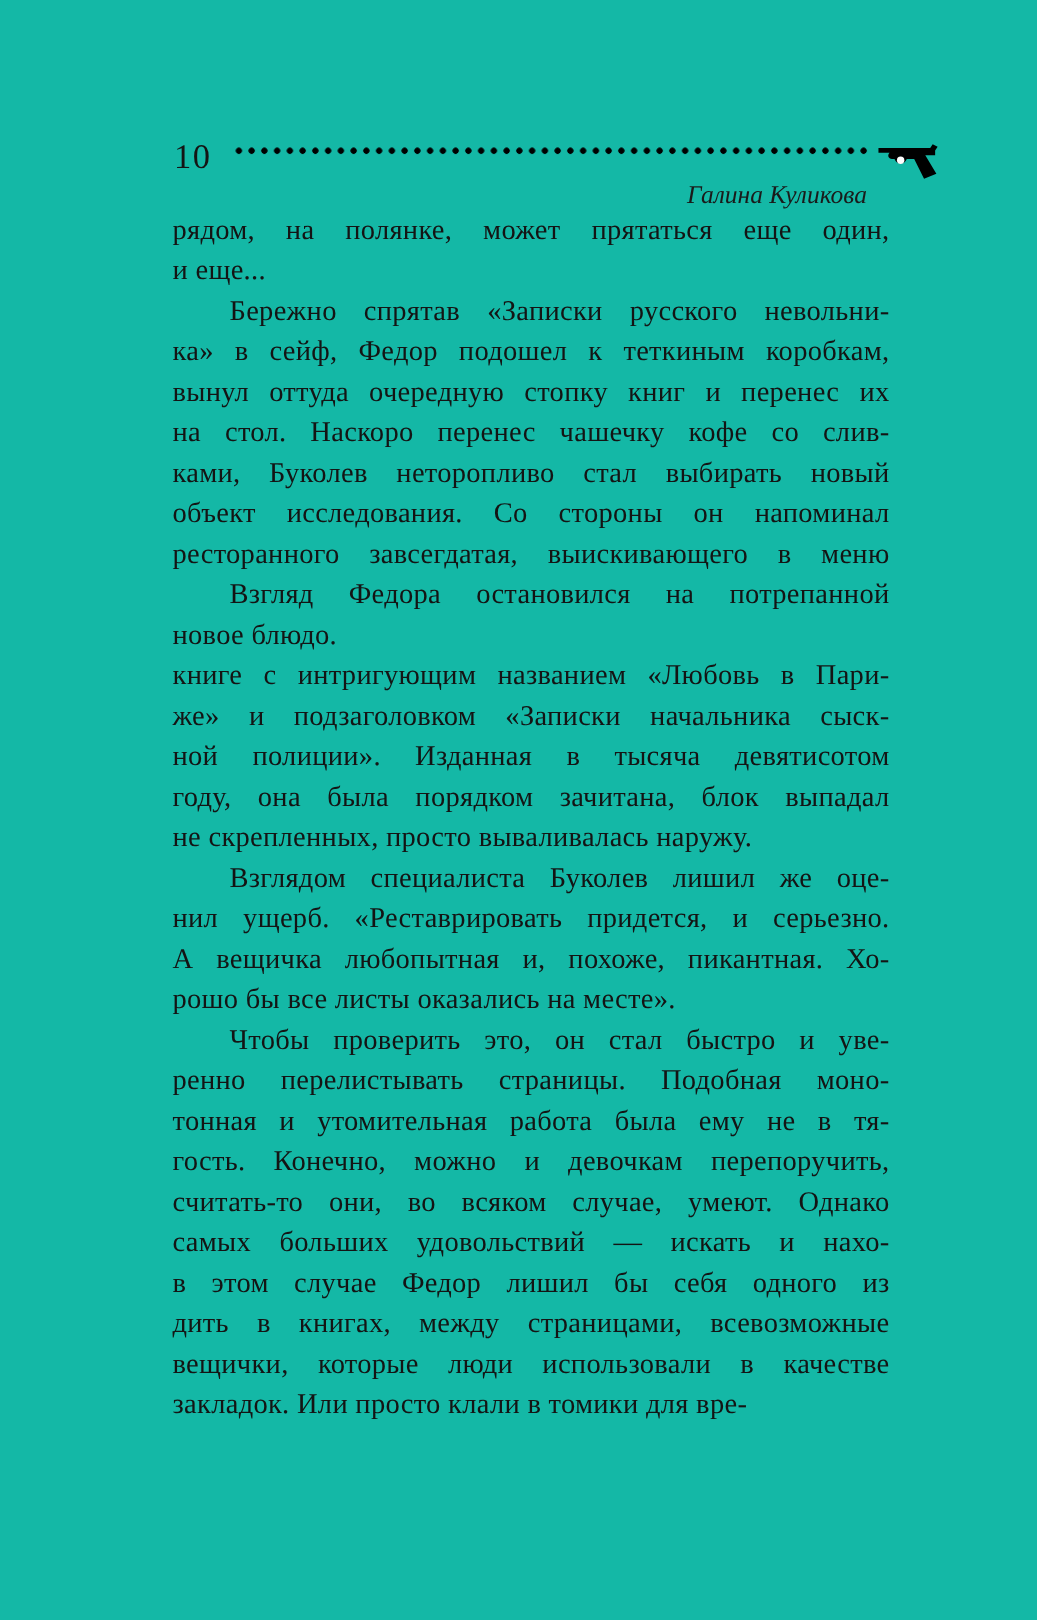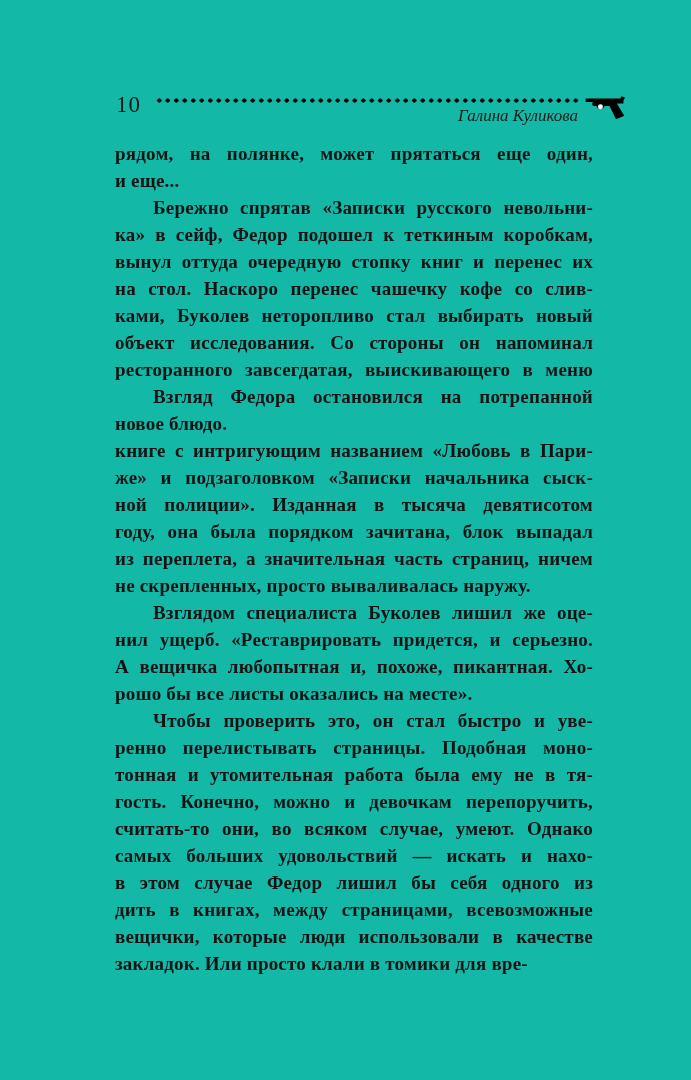--- a/index.html
+++ b/index.html
@@ -42,41 +42,40 @@
     background-image: radial-gradient(circle, #000 1.9px, transparent 2.3px);
     background-size: 8.5px 7px;
     background-repeat: repeat-x;
     background-position: left center;
   }
   .author {
     text-align: right;
     font-style: italic;
     font-size: 17px;
     line-height: 1.2;
-    margin-top: 2px;
+    margin-top: 16px;
     padding-right: 2px;
     color: #1a1a1a;
   }
   .gun {
     width: 46px;
     height: 32px;
     margin-left: 4px;
     margin-top: 0;
     flex: 0 0 auto;
     fill: #000;
   }
   .text-block {
     position: absolute;
     top: 140px;
     left: 115px;
     width: 478px;
     font-size: 19px;
     line-height: 27px;
     letter-spacing: 0.2px;
-    font-weight: bold;
   }
   .line {
     text-align: justify;
     text-align-last: justify;
     white-space: nowrap; 
   }
   .line { white-space: normal; height: 27px; overflow: visible; }
   .line.last { text-align-last: left; }
   .line.indent { text-indent: 38px; }
 </style>
@@ -121,21 +120,20 @@
       <div class="line">на стол. Наскоро перенес чашечку кофе со слив-</div>
       <div class="line">ками, Буколев неторопливо стал выбирать новый</div>
       <div class="line">объект исследования. Со стороны он напоминал</div>
       <div class="line">ресторанного завсегдатая, выискивающего в меню</div>
       <div class="line indent">Взгляд Федора остановился на потрепанной</div>
       <div class="line last">новое блюдо.</div>
       <div class="line">книге с интригующим названием «Любовь в Пари-</div>
       <div class="line">же» и подзаголовком «Записки начальника сыск-</div>
       <div class="line">ной полиции». Изданная в тысяча девятисотом</div>
       <div class="line">году, она была порядком зачитана, блок выпадал</div>
-      <div class="line">из переплета, а значительная часть страниц, ничем</div>
       <div class="line last">не скрепленных, просто вываливалась наружу.</div>
       <div class="line indent">Взглядом специалиста Буколев лишил же оце-</div>
       <div class="line">нил ущерб. «Реставрировать придется, и серьезно.</div>
       <div class="line">А вещичка любопытная и, похоже, пикантная. Хо-</div>
       <div class="line last">рошо бы все листы оказались на месте».</div>
       <div class="line indent">Чтобы проверить это, он стал быстро и уве-</div>
       <div class="line">ренно перелистывать страницы. Подобная моно-</div>
       <div class="line">тонная и утомительная работа была ему не в тя-</div>
       <div class="line">гость. Конечно, можно и девочкам перепоручить,</div>
       <div class="line">считать-то они, во всяком случае, умеют. Однако</div>

